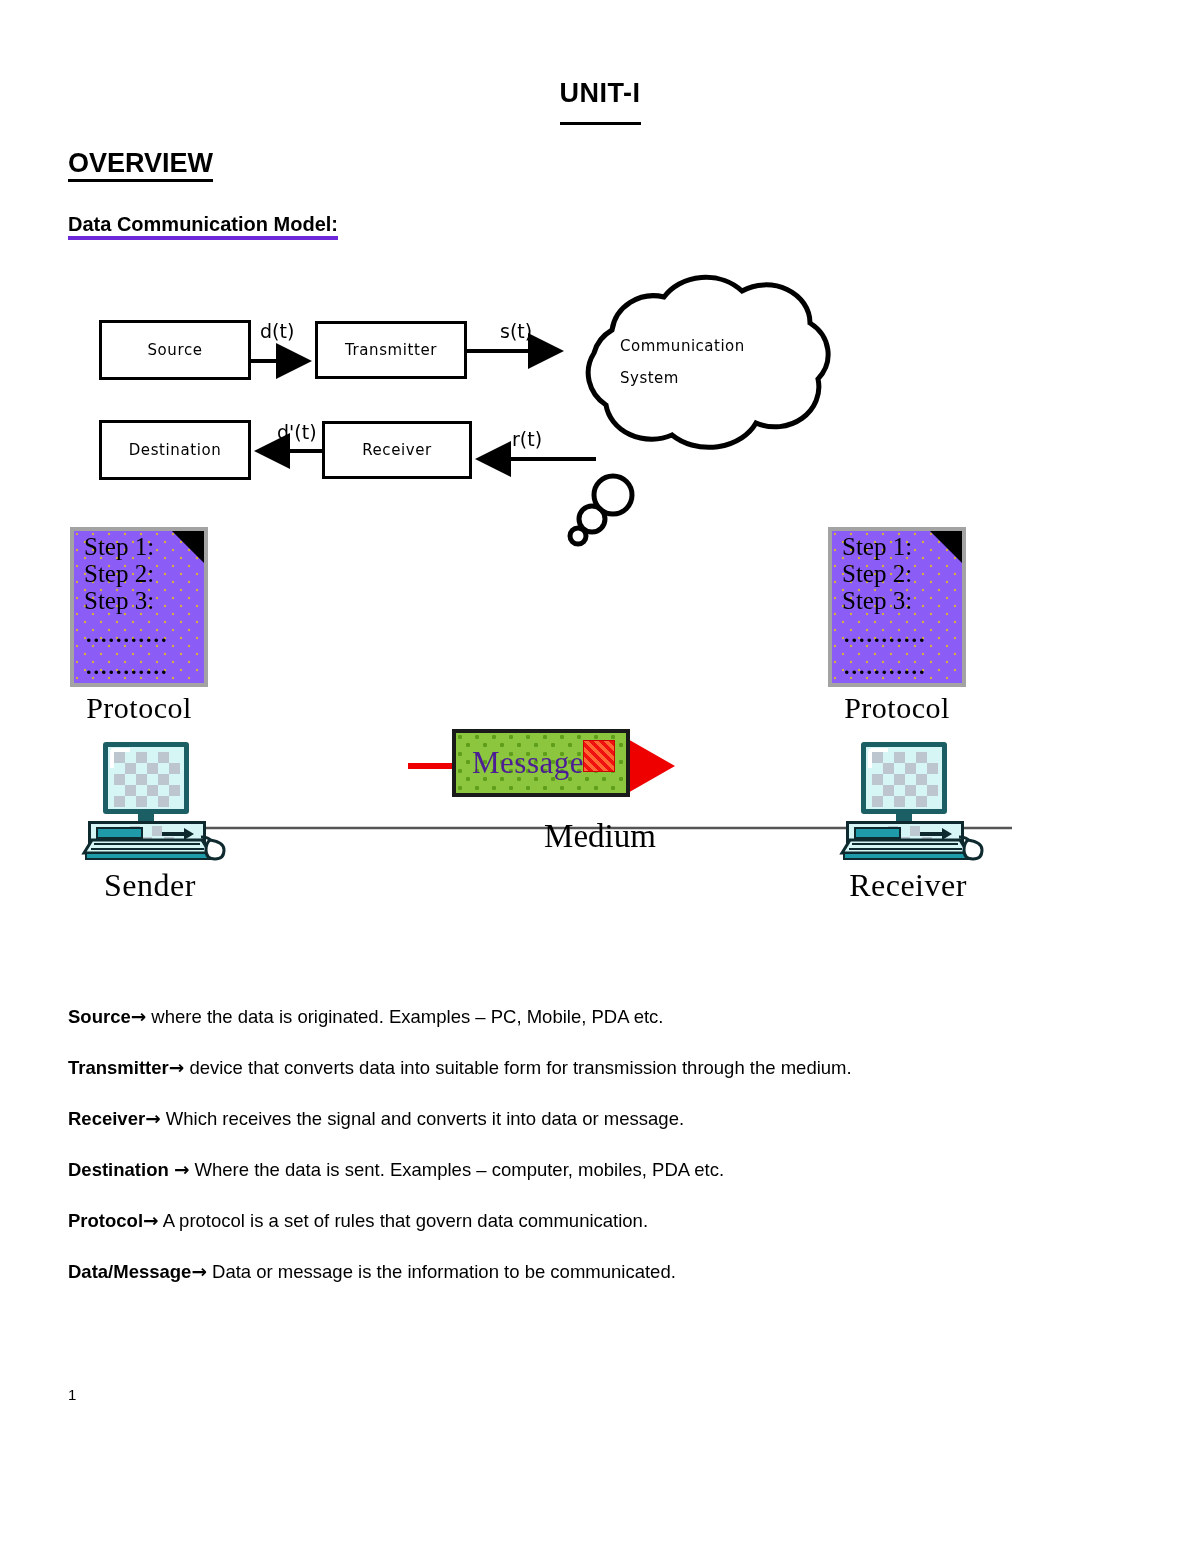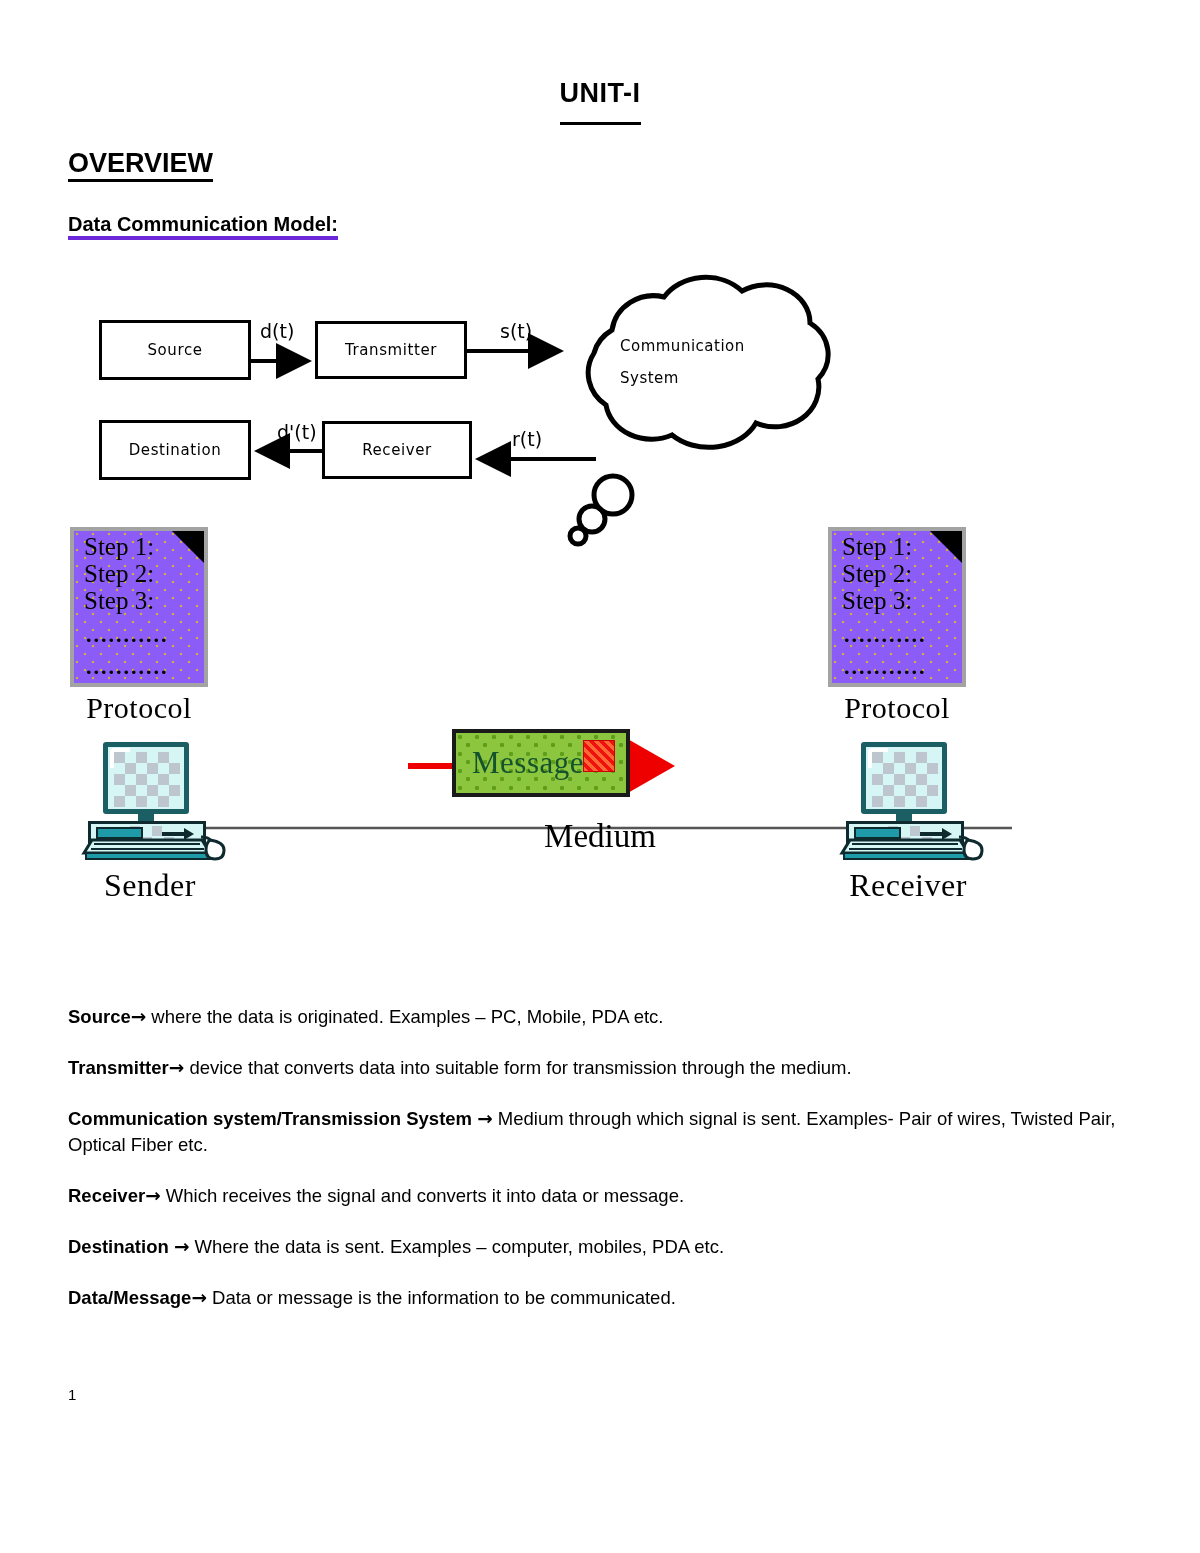--- a/index.html
+++ b/index.html
@@ -158,21 +158,21 @@
     background:#f01010;
     background-image:
       linear-gradient(45deg, rgba(255,120,60,.85) 25%, transparent 25%, transparent 50%, rgba(255,120,60,.85) 50%, rgba(255,120,60,.85) 75%, transparent 75%);
     background-size:10px 10px;
     border:1px solid #c00;
   }
   .msg-text {
     position:relative;
     font-family:"Liberation Serif", serif;
     font-size:31px;
-    color:#14532d;
+    color:#4c1d95;
     letter-spacing:0.5px;
     padding-right:26px;
   }
 
   #medium-label {
     position:absolute;
     left:0; top:818px; width:1200px;
     text-align:center;
     font-family:"Liberation Serif", serif;
     font-size:33px;
@@ -418,28 +418,28 @@
   <div id="medium-label">Medium</div>
 
   <div class="body-text">
     <p class="para">
       <b>Source</b><b class="arrow-glyph">→</b><span> where the data is originated. Examples – PC, Mobile, PDA etc.</span>
     </p>
     <p class="para">
       <b>Transmitter</b><b class="arrow-glyph">→</b><span> device that converts data into suitable form for transmission through the medium.</span>
     </p>
     <p class="para">
-      <b>Communication system/Transmission System </b><b class="arrow-glyph">→</b><span> Medium through which signal is sent. Examples- Pair of wires, Twisted Pair, Optical Fiber etc.</span>
-    </p>
-    <p class="para">
       <b>Receiver</b><b class="arrow-glyph">→</b><span> Which receives the signal and converts it into data or message.</span>
     </p>
     <p class="para">
       <b>Destination </b><b class="arrow-glyph">→</b><span> Where the data is sent. Examples – computer, mobiles, PDA etc.</span>
     </p>
     <p class="para">
+      <b>Protocol</b><b class="arrow-glyph">→</b><span> A protocol is a set of rules that govern data communication.</span>
+    </p>
+    <p class="para">
       <b>Data/Message</b><b class="arrow-glyph">→</b><span> Data or message is the information to be communicated.</span>
     </p>
   </div>
 
   <div id="page-number">1</div>
 
 </div>
 
 </body></html>

